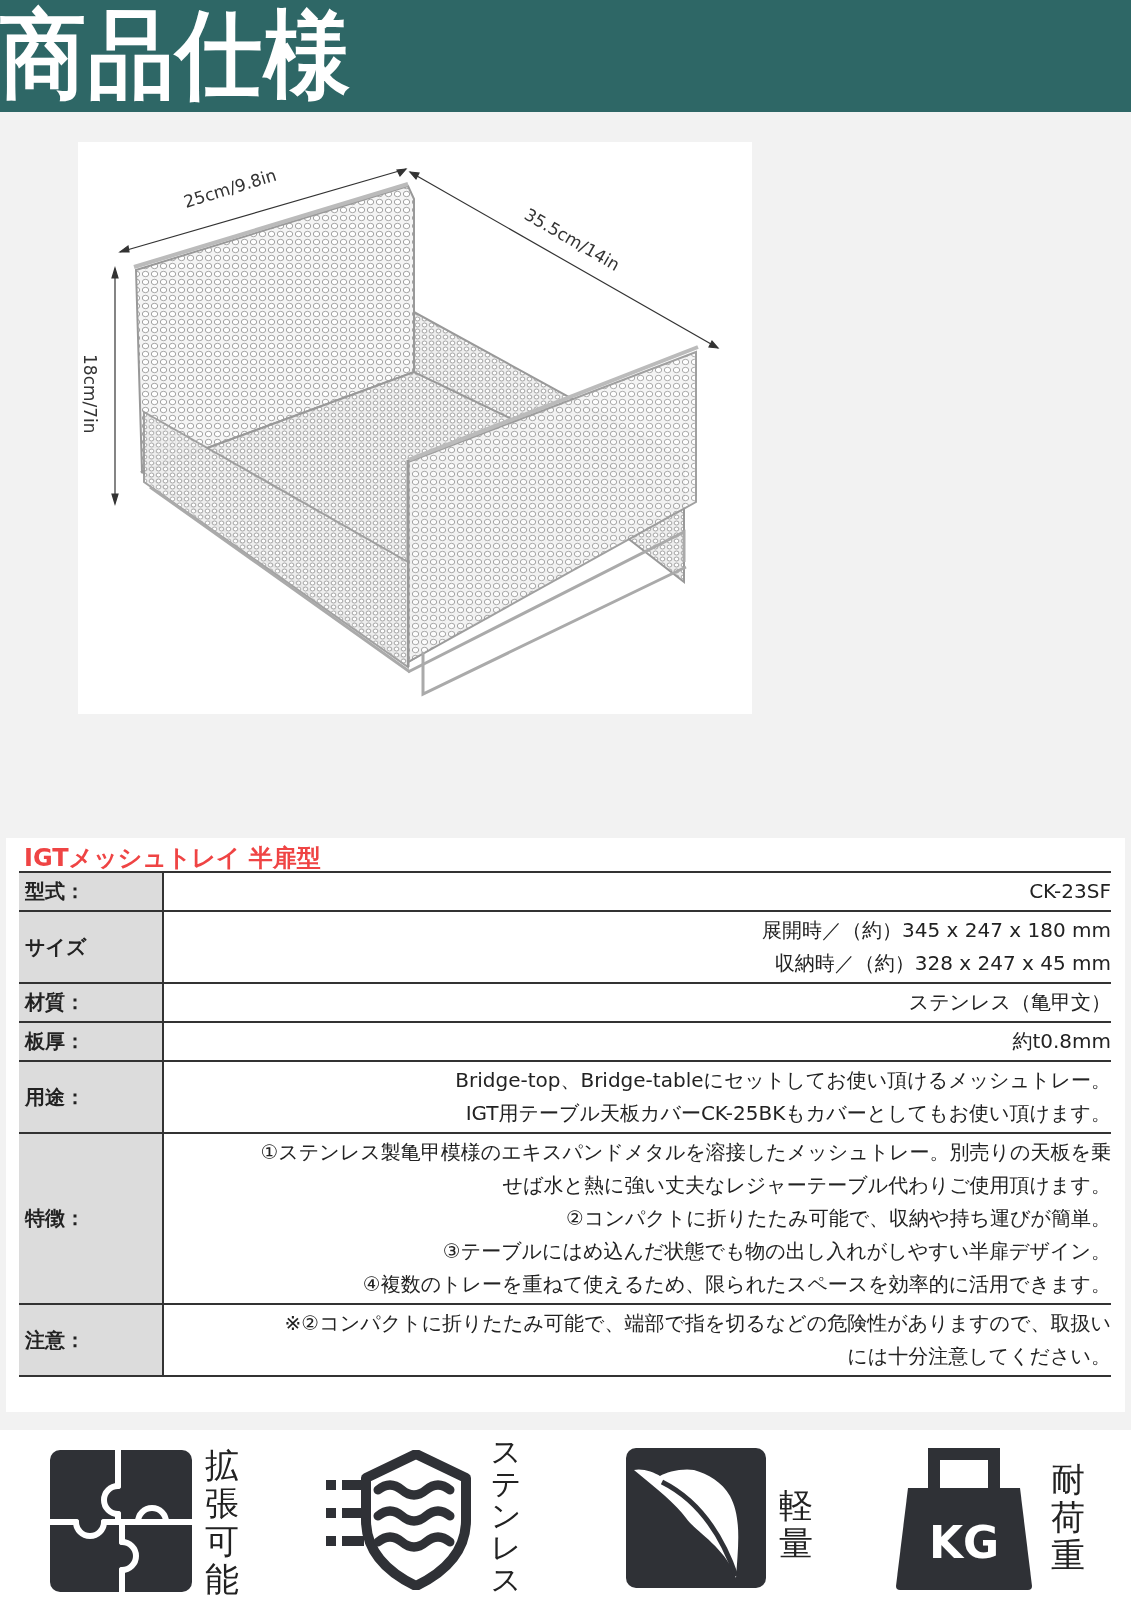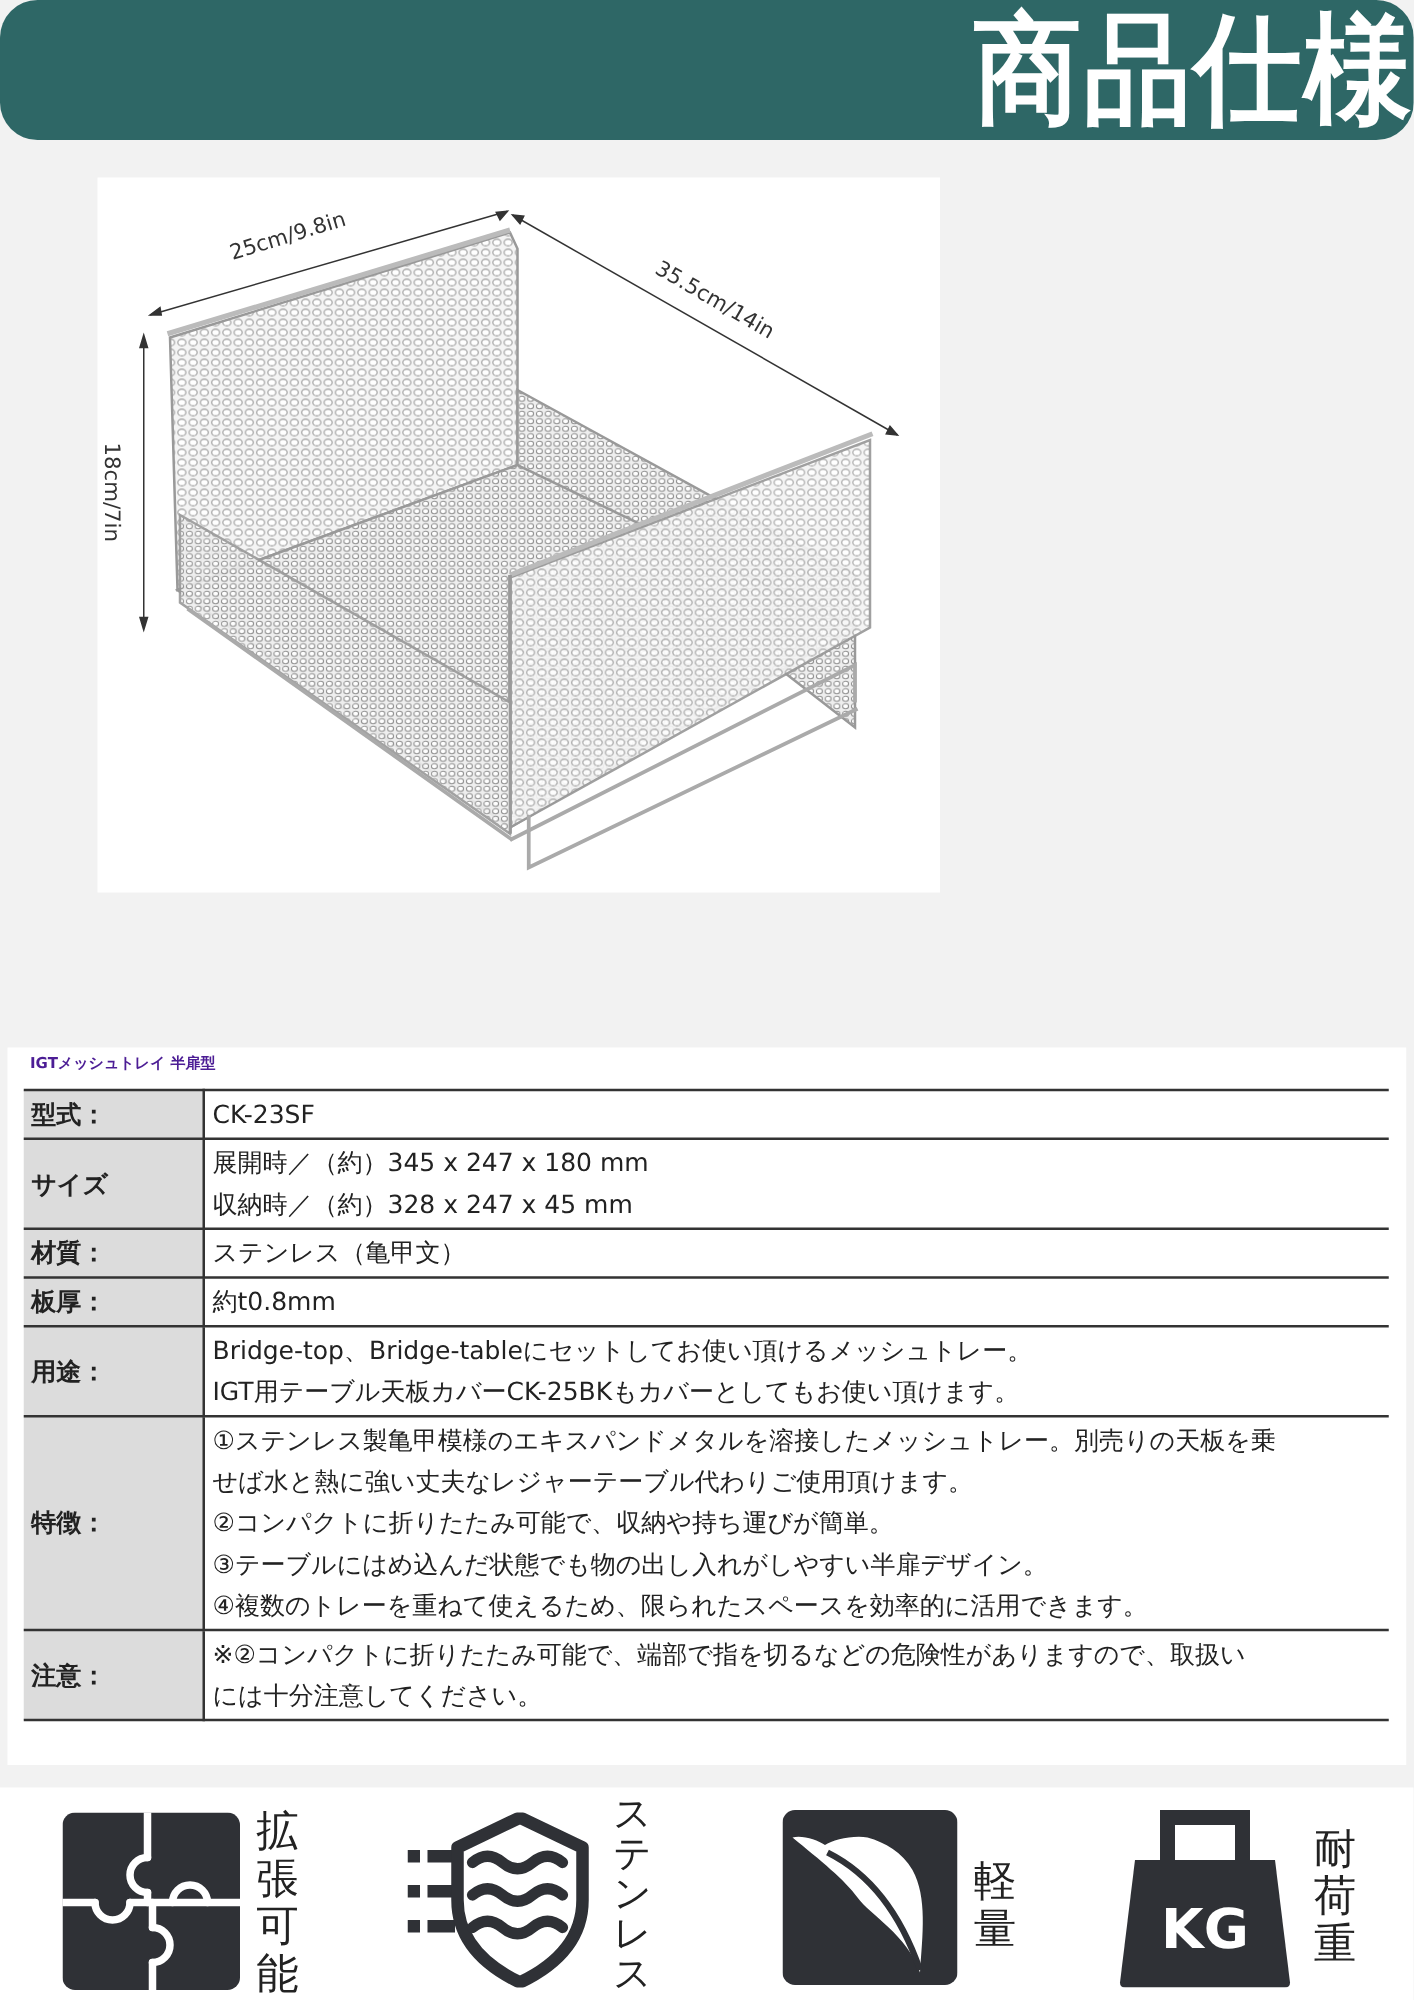--- a/index.html
+++ b/index.html
@@ -1,53 +1,53 @@
 <!DOCTYPE html>
 <html><head>
 <meta charset="utf-8">
 <style>
   * { box-sizing: border-box; margin: 0; padding: 0; }
   html, body { width: 1131px; height: 1600px; background: #f2f2f2; overflow: hidden; }
   body { font-family: "DejaVu Sans", "Liberation Sans", sans-serif; color: #222; position: relative; }
 
   .header {
     position: absolute; left: 0; top: 0; width: 1131px; height: 112px;
-    background: #2e6766; display: flex; align-items: center; justify-content: flex-end; border-radius: 30px;
+    background: #2e6766; display: flex; align-items: center; justify-content: flex-start;
   }
   .header-title {
     color: #ffffff; font-size: 86px; font-weight: bold; letter-spacing: 2px;
     font-family: "DejaVu Sans", sans-serif; transform: scaleY(1.12);
   }
 
   .product-frame {
     position: absolute; left: 78px; top: 142px; width: 674px; height: 572px;
     background: #ffffff;
   }
   .product-frame svg { position: absolute; left: 0; top: 0; }
 
   .spec-card {
     position: absolute; left: 6px; top: 838px; width: 1119px; height: 574px;
     background: #ffffff;
   }
   .spec-title {
-    position: absolute; left: 18px; top: 4px; font-size: 12px; font-weight: bold; color: #4c1d95;
+    position: absolute; left: 18px; top: 4px; font-size: 24px; font-weight: bold; color: #ef4444;
   }
   table.spec {
     position: absolute; left: 13px; top: 33px; width: 1092px;
     border-collapse: collapse;
   }
   table.spec td {
     border-top: 2px solid #333; border-bottom: 2px solid #333;
     font-size: 20px; color: #222; vertical-align: middle; margin-left: 28px;
   }
   table.spec td.label {
     width: 144px; background: #dcdcdc; font-weight: bold; padding-left: 6px;
     border-right: 2px solid #333;
   }
-  table.spec td.value { padding: 2px 0 2px 6px; line-height: 33px; }
+  table.spec td.value { padding: 2px 0 2px 6px; line-height: 33px; text-align: right; }
 
   .features {
     position: absolute; left: 0; top: 1430px; width: 1131px; height: 170px; background: #ffffff;
   }
   .feature { position: absolute; }
   .feature svg { position: absolute; }
   .vtext {
     position: absolute; font-size: 34px; color: #222; line-height: 38px; width: 40px; text-align: center;
     font-family: "DejaVu Sans", sans-serif;
   }

